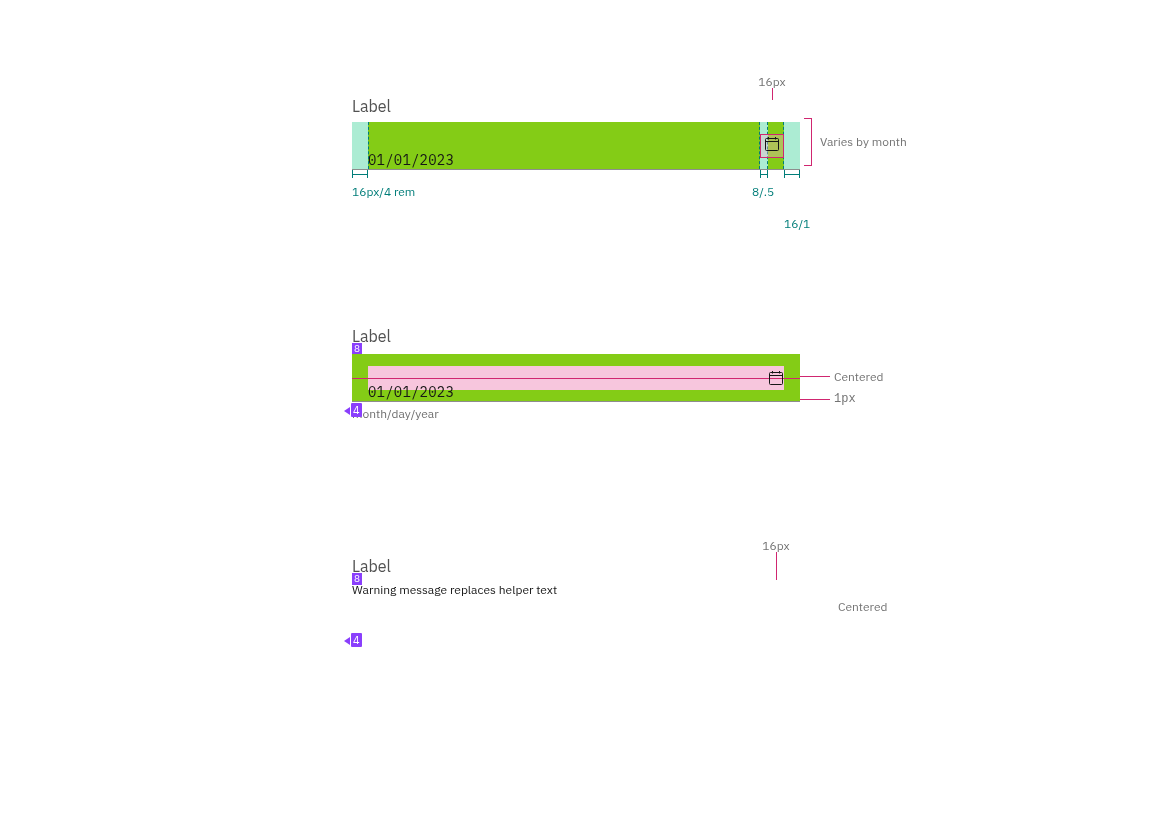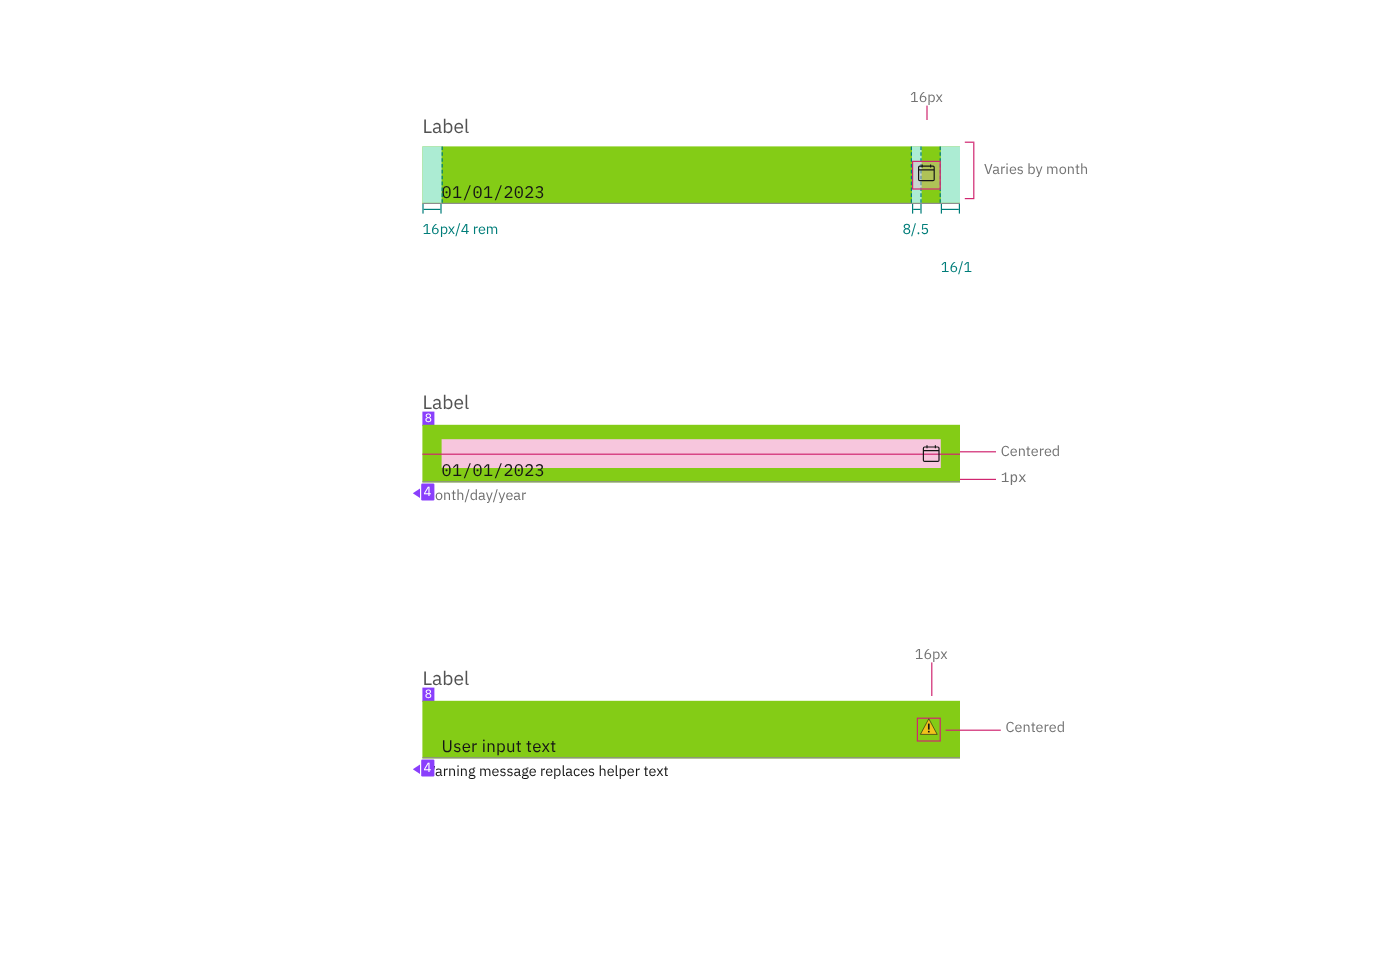--- a/index.html
+++ b/index.html
@@ -182,33 +182,20 @@
     <div class="helper">month/day/year</div>
   </div>
 
   <div class="spec spec3" style="top:556px;">
     <div class="label">Label</div>
     <div class="badge" style="left:0; top:17px;">8</div>
 
     <div class="ann magenta" style="left:424px; top:-18px; transform:translateX(-50%);">16px</div>
     <div class="ptr-line" style="left:424px; top:-4px; width:1px; height:28px;"></div>
 
-    <div class="field" style="margin-top:8px;">
-      <span class="value sans">User input text</span>
-      <div class="iconbox">
-        <span>
-          <svg width="16" height="16" viewBox="0 0 16 16">
-            <path d="M8 1 L15 14 L1 14 Z" fill="#f1c21b" stroke="#161616" stroke-width="0.5"></path>
-            <rect x="7.3" y="5" width="1.4" height="5" fill="#161616"></rect>
-            <rect x="7.3" y="11" width="1.4" height="1.4" fill="#161616"></rect>
-          </svg>
-        </span>
-      </div>
-      <div class="midline-r" style="left:436px; right:-34px;"></div>
-    </div>
     <div class="ann magenta" style="left:486px; top:43px;">Centered</div>
 
     <div class="purple-arrow" style="left:-8px; top:81px;"></div>
     <div class="ann purple small" style="left:-1px; top:77px; background:#8a3ffc; color:#fff; padding:0 2px; border-radius:1px;">4</div>
     <div class="helper bold" style="color:#161616;">Warning message replaces helper text</div>
   </div>
 
 </div>
 
 </body></html>

